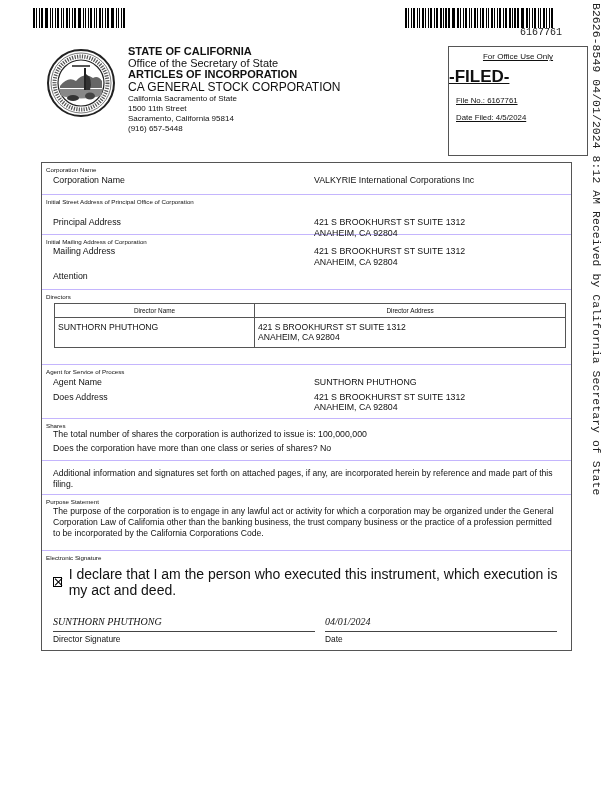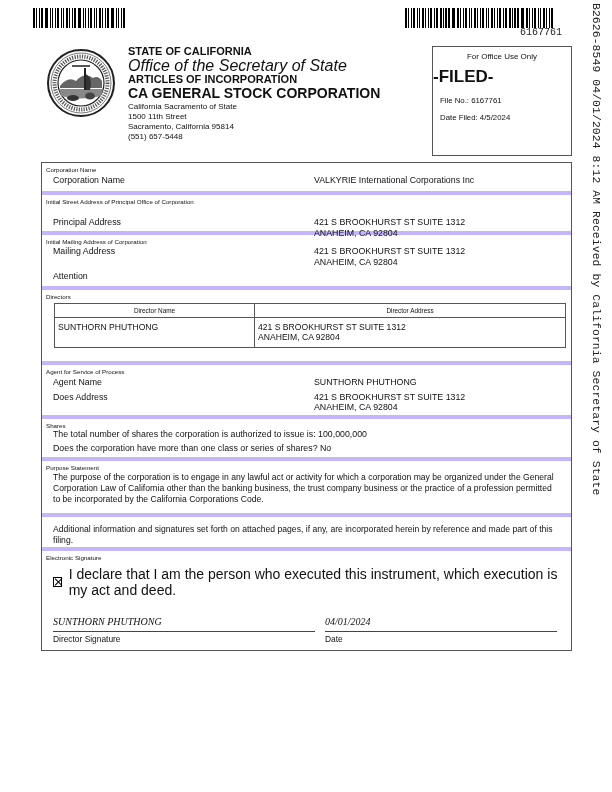--- a/index.html
+++ b/index.html
@@ -12,34 +12,34 @@
     #barcode-right { left: 405px; width: 150px; }
     .barcode-num { position: absolute; top: 27px; left: 520px; font-family: "Liberation Mono", monospace; font-size: 10px; color: #222; }
 
     .side-stamp { position: absolute; left: 588px; top: 3px; width: 14px; height: 480px; }
     .side-stamp-text { position: absolute; left: 0; top: 0; transform-origin: 0 0; transform: translate(14px, 0) rotate(90deg); white-space: nowrap; font-family: "Liberation Mono", monospace; font-size: 11.4px; color: #222; letter-spacing: 0.1px; }
 
     .seal { position: absolute; left: 46px; top: 48px; width: 70px; height: 70px; }
 
     .hdr { position: absolute; left: 128px; top: 46px; line-height: 1.05; }
     .hdr .l1 { font-size: 11px; font-weight: bold; }
-    .hdr .l2 { font-size: 16px; font-style: italic; }
+    .hdr .l2 { font-size: 11px; }
     .hdr .l3 { font-size: 11px; font-weight: bold; }
-    .hdr .l4 { font-size: 14px; font-weight: bold; }
+    .hdr .l4 { font-size: 12px; font-weight: normal; }
     .hdr .addr { font-size: 8px; line-height: 1.25; margin-top: 1px; }
 
-    .office-box { position: absolute; left: 432px; top: 46px; width: 140px; height: 110px; border: 1px solid #555; }
+    .office-box { position: absolute; left: 448px; top: 46px; width: 140px; height: 110px; border: 1px solid #555; text-decoration: underline; }
     .office-box .t { text-align: center; font-size: 8px; margin-top: 5px; }
     .office-box .filed { text-align: left; font-size: 17px; font-weight: bold; margin-top: 6px; }
     .office-box .kv { font-size: 7.8px; margin-left: 7px; }
     .office-box .kv1 { margin-top: 9px; }
     .office-box .kv2 { margin-top: 8px; }
 
     .form { position: absolute; left: 41px; top: 162px; width: 531px; height: 489px; border: 1px solid #555; }
-    .sec { border-bottom: 4px solid #c4b5fd; position: relative; }
+    .sec { border-bottom: 1px solid #c4b5fd; position: relative; }
     .sec-label { font-size: 6.2px; color: #111; padding-left: 4px; padding-top: 3px; }
     .row { display: flex; font-size: 8.8px; padding-left: 11px; }
     .row .k { width: 261px; }
     .row .v { line-height: 1.22; }
 
     .dir-table { margin: 3px 7px 7px 12px; border: 1px solid #555; width: 512px; border-collapse: collapse; }
     .dir-table th { font-weight: normal; font-size: 6.4px; height: 14px; border: 1px solid #555; }
     .dir-table td { font-size: 8.6px; vertical-align: top; padding: 4px 3px 4px 3px; border: 1px solid #555; line-height: 1.22; }
     .dir-table .c1 { width: 200px; }
 
@@ -174,21 +174,21 @@
 
 <div class="hdr">
   <div class="l1">STATE OF CALIFORNIA</div>
   <div class="l2">Office of the Secretary of State</div>
   <div class="l3">ARTICLES OF INCORPORATION</div>
   <div class="l4">CA GENERAL STOCK CORPORATION</div>
   <div class="addr">
     <div>California Sacramento of State</div>
     <div>1500 11th Street</div>
     <div>Sacramento, California 95814</div>
-    <div>(551) 657-5448</div>
+    <div>(916) 657-5448</div>
   </div>
 </div>
 
 <div class="office-box">
   <div class="t">For Office Use Only</div>
   <div class="filed">-FILED-</div>
   <div class="kv kv1">File No.: 6167761</div>
   <div class="kv kv2">Date Filed: 4/5/2024</div>
 </div>
 
@@ -265,27 +265,27 @@
   <div class="sec" style="height:42px">
     <div class="sec-label">Shares</div>
     <div class="row" style="margin-top:0">
       <div>The total number of shares the corporation is authorized to issue is: 100,000,000</div>
     </div>
     <div class="row" style="margin-top:4px">
       <div>Does the corporation have more than one class or series of shares? No</div>
     </div>
   </div>
 
+  <div class="sec" style="height:34px">
+    <div class="para" style="padding-top:7px">Additional information and signatures set forth on attached pages, if any, are incorporated herein by reference and made part of this filing.</div>
+  </div>
+
   <div class="sec" style="height:56px">
     <div class="sec-label">Purpose Statement</div>
     <div class="para">The purpose of the corporation is to engage in any lawful act or activity for which a corporation may be organized under the General Corporation Law of California other than the banking business, the trust company business or the practice of a profession permitted to be incorporated by the California Corporations Code.</div>
-  </div>
-
-  <div class="sec" style="height:34px">
-    <div class="para" style="padding-top:7px">Additional information and signatures set forth on attached pages, if any, are incorporated herein by reference and made part of this filing.</div>
   </div>
 
   <div>
     <div class="sec-label">Electronic Signature</div>
     <div class="check-row">
       <div class="checkbox"></div>
       <div>I declare that I am the person who executed this instrument, which execution is my act and deed.</div>
     </div>
     <div class="sig-row">
       <div class="sig-block">

